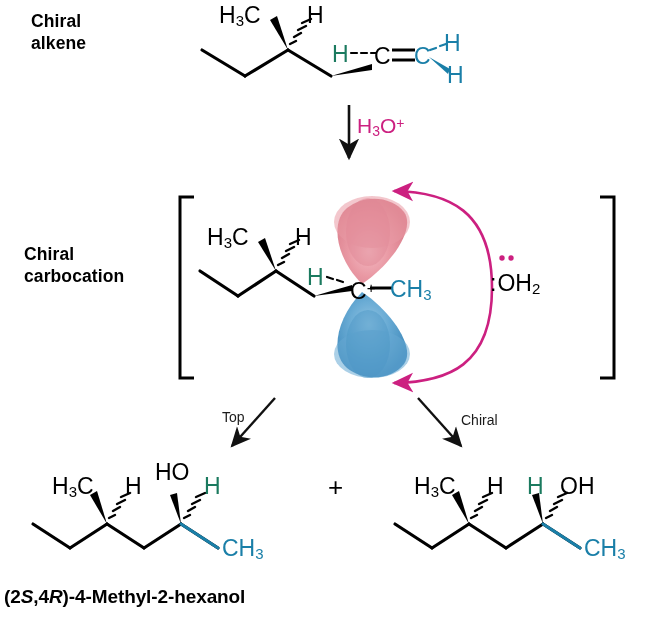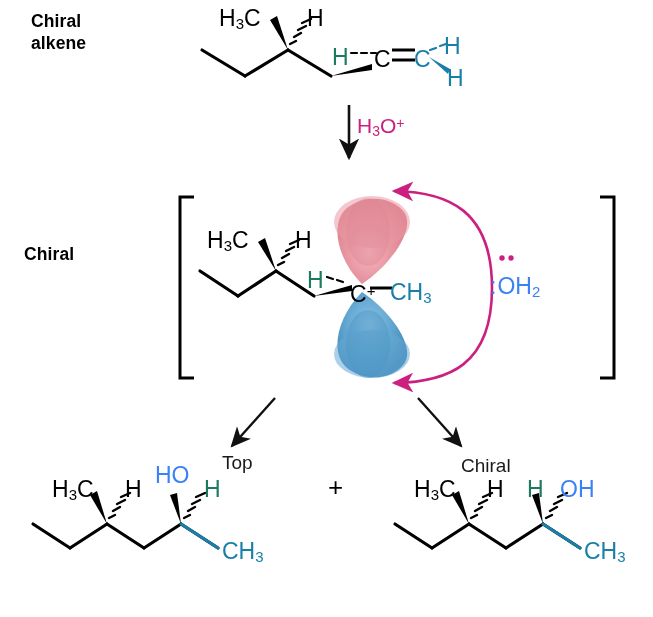--- a/index.html
+++ b/index.html
@@ -11,30 +11,30 @@
   .stage{position:absolute;left:0;top:0;width:653px;height:599px;}
   svg.layer{position:absolute;left:0;top:0;width:653px;height:617px;overflow:visible;}
   .abs{position:absolute;white-space:nowrap;}
 
   
   .caption{
     font-weight:bold;font-size:17.5px;line-height:22px;
     letter-spacing:.1px;color:#000;text-align:left;
   }
   
-  .atom{font-size:23px;line-height:32px;font-weight:400;color:#000;}
+  .atom{font-size:23px;line-height:26px;font-weight:400;color:#000;}
   .atom sub{font-size:15px;vertical-align:-3px;}
   .atom sup{font-size:15px;vertical-align:6px;}
   .teal{color:#1b7a5f;}
   .blue{color:#1a7fa8;}
-  .magenta{color:#3b82f6;}
+  .magenta{color:#000000;}
   .reagent{font-size:21px;color:#cc2080;}
   .reagent sub{font-size:14px;vertical-align:-3px;}
   .reagent sup{font-size:14px;vertical-align:5px;}
-  .pathlabel{font-size:19px;color:#1a1a1a;margin-top:43px;}
+  .pathlabel{font-size:14px;color:#1a1a1a;}
   .plus-sep{font-size:26px;color:#000;}
   .product-name{
     font-weight:bold;font-size:19px;color:#000;letter-spacing:-.1px;
   }
   .product-name i{font-style:italic;}
 </style>
 </head>
 <body>
 
 <div class="stage">
@@ -204,20 +204,21 @@
   <div class="abs atom blue" style="left:414px;top:43px;">C</div>
   <div class="abs atom blue" style="left:444px;top:30px;">H</div>
   <div class="abs atom blue" style="left:447px;top:62px;">H</div>
 
   <div class="abs reagent" style="left:357px;top:114px;">
     <span>H</span><sub>3</sub><span>O</span><sup>+</sup>
   </div>
 
   <div class="abs caption" style="left:24px;top:243px;">
     <div>Chiral</div>
+    <div>carbocation</div>
   </div>
 
   <div class="abs atom" style="left:207px;top:224px;">
     <span>H</span><sub>3</sub><span>C</span>
   </div>
   <div class="abs atom" style="left:295px;top:224px;">H</div>
   <div class="abs atom teal" style="left:307px;top:264px;">H</div>
   <div class="abs atom" style="left:350px;top:275px;">
     <span>C</span><sup>+</sup>
   </div>
@@ -251,14 +252,17 @@
   <div class="abs atom" style="left:414px;top:473px;">
     <span>H</span><sub>3</sub><span>C</span>
   </div>
   <div class="abs atom" style="left:487px;top:473px;">H</div>
   <div class="abs atom teal" style="left:527px;top:473px;">H</div>
   <div class="abs atom magenta" style="left:560px;top:473px;">OH</div>
   <div class="abs atom blue" style="left:584px;top:535px;">
     <span>CH</span><sub>3</sub>
   </div>
 
+  <div class="abs product-name" style="left:4px;top:586px;">
+    <span>(2</span><i>S</i><span>,4</span><i>R</i><span>)-4-Methyl-2-hexanol</span>
+  </div>
 
 </div>
 
 </body></html>

